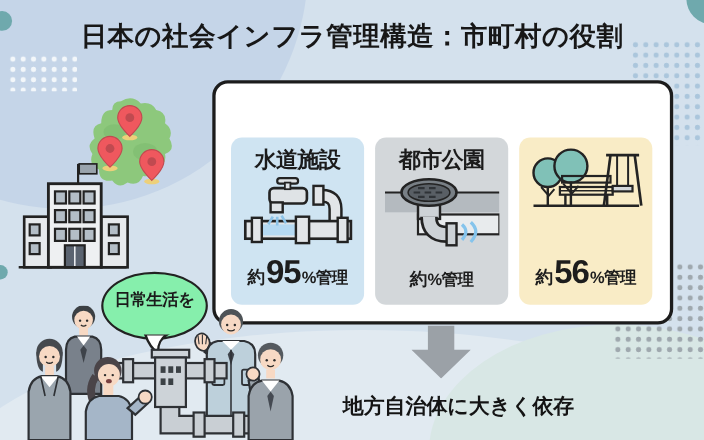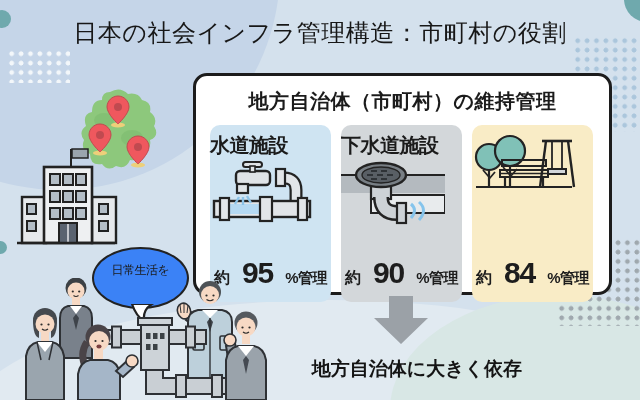--- a/index.html
+++ b/index.html
@@ -11,44 +11,44 @@
   .bg-bottom{position:absolute;left:-40px;top:300px;width:740px;height:260px;border-radius:50%;background:#e1eaf1;}
   .bg-teal-blob{position:absolute;left:390px;top:295px;width:340px;height:230px;border-radius:50%;background:#d8e7e5;}
   .bg-teal-corner{position:absolute;left:624px;top:-24px;width:46px;height:46px;border-radius:50%;background:#6fa9ad;}
   .bg-teal-dot1{position:absolute;left:-7px;top:10px;width:18px;height:18px;border-radius:50%;background:#6fa9ad;}
   .bg-teal-dot2{position:absolute;left:-6px;top:241px;width:13px;height:13px;border-radius:50%;background:#6fa9ad;}
   .dots{position:absolute;background-image:radial-gradient(var(--c) 2.1px,transparent 2.7px);background-size:9.4px 9.4px;}
   .dots-white{--c:#f3f7fa;left:7px;top:49px;width:63px;height:34px;}
   .dots-blue{--c:#abc6dc;left:573px;top:36px;width:67px;height:96px;}
   .dots-gray{--c:#9fa8ae;left:557px;top:238px;width:83px;height:88px;}
 
-  .title{position:absolute;left:0;right:0;top:17px;text-align:center;font-size:24px;font-weight:400;letter-spacing:0.5px;color:#171717;}
+  .title{position:absolute;left:0;right:0;top:17px;text-align:center;font-size:24px;font-weight:700;letter-spacing:0.5px;color:#171717;}
 
   
   .card{position:absolute;left:193px;top:73px;width:419px;height:222px;background:#ffffff;border:3px solid #1c1c1c;border-radius:14px;box-sizing:border-box;}
   .card-header{margin-top:12px;text-align:center;font-size:20px;font-weight:800;letter-spacing:0.5px;}
   .cols{position:absolute;left:14px;top:49px;display:flex;gap:10px;}
-  .col{position:relative;width:121px;height:177px;border-radius:10px;}
+  .col{position:relative;width:121px;height:152px;border-radius:10px;text-align:center;}
   .col-water{background:#cfe4f2;}
   .col-sewer{background:#d3d7da;}
   .col-park{background:#f9ecc6;}
   .col-label{margin-top:7px;font-size:20px;font-weight:800;letter-spacing:-0.5px;}
   .col-icon{margin-top:2px;}
   .pct{position:absolute;left:0;right:0;bottom:12px;display:flex;justify-content:center;align-items:baseline;font-weight:800;color:#1d1d1d;}
   .pct-prefix{font-size:16px;}
-  .pct-num{font-size:30px;letter-spacing:-1px;margin:0 12px;}
+  .pct-num{font-size:30px;letter-spacing:-1px;margin:0 1px;}
   .pct-suffix{font-size:15px;letter-spacing:-0.5px;margin-top:12px;}
 
   .arrow-down{position:absolute;left:374px;top:296px;}
   .conclusion{position:absolute;left:278px;top:356px;width:244px;text-align:right;font-size:19px;font-weight:800;color:#141414;}
 
   
   .map{position:absolute;left:80px;top:88px;}
   .building{position:absolute;left:14px;top:143px;}
-  .bubble{position:absolute;left:92px;top:247px;width:97px;height:62px;background:#3b82f6;border:2.5px solid #222;border-radius:50%;box-sizing:border-box;text-align:center;padding-top:13px;font-size:12px;font-weight:400;line-height:1.4;letter-spacing:-0.5px;}
+  .bubble{position:absolute;left:92px;top:247px;width:97px;height:62px;background:#86efac;border:2.5px solid #222;border-radius:50%;box-sizing:border-box;text-align:center;padding-top:13px;font-size:15px;font-weight:700;line-height:1.4;letter-spacing:-0.5px;}
   .bubble-tail{position:absolute;left:128px;top:304px;}
   .people{position:absolute;left:0px;top:278px;}
 </style>
 </head>
 <body>
 
 <div class="stage">
 
   <div class="bg-circle"></div>
   <div class="bg-bottom"></div>
@@ -103,21 +103,20 @@
         <rect x="13" y="78" width="9" height="10"></rect>
       <rect x="85" y="61" width="9" height="10"></rect>
         <rect x="85" y="78" width="9" height="10"></rect>
     </g>
     <rect x="45" y="80" width="18" height="20" fill="#5a6370" stroke="#222" stroke-width="2"></rect>
     <line x1="54" y1="81" x2="54" y2="99" stroke="#eef0f2" stroke-width="1.4"></line>
     <line x1="3" y1="100" x2="101" y2="100" stroke="#222" stroke-width="2.4"></line>
   </svg>
 
   <div class="card">
-    <div class="card-header">地方自治体（市町村）の維持管理</div>
     <div class="cols">
 
       <div class="col col-water">
         <div class="col-label">水道施設</div>
         <div class="col-icon">
           <svg width="104" height="66" viewBox="0 0 104 66">
             <path d="M74 17 Q86 17 86 29 L86 40" fill="none" stroke="#232323" stroke-width="13"></path>
             <path d="M74 17 Q86 17 86 29 L86 40" fill="none" stroke="#e2e5e8" stroke-width="8.5"></path>
             <rect x="4" y="40" width="96" height="16" fill="#e2e5e8" stroke="#232323" stroke-width="2.4"></rect>
             <rect x="14" y="43" width="38" height="10" fill="#b5d9f2"></rect>
@@ -133,21 +132,21 @@
           </svg>
         </div>
         <div class="pct">
           <span class="pct-prefix">約</span>
           <span class="pct-num">95</span>
           <span class="pct-suffix">%管理</span>
         </div>
       </div>
 
       <div class="col col-sewer">
-        <div class="col-label">下水道施設</div>
+        <div class="col-label">都市公園</div>
         <div class="col-icon">
           <svg width="104" height="66" viewBox="0 0 104 66">
             <rect x="0" y="14" width="104" height="18" fill="#b4babf"></rect>
             <line x1="0" y1="14" x2="104" y2="14" stroke="#232323" stroke-width="2"></line>
             <rect x="30" y="34" width="74" height="18" fill="#e8ebed" stroke="#232323" stroke-width="2"></rect>
             <rect x="30" y="24" width="20" height="14" fill="#cdd2d6" stroke="#232323" stroke-width="2.2"></rect>
             <path d="M40 36 Q40 52 56 52" fill="none" stroke="#232323" stroke-width="16"></path>
             <path d="M40 36 Q40 52 56 52" fill="none" stroke="#cdd2d6" stroke-width="11"></path>
             <rect x="56" y="42" width="9" height="20" fill="#cdd2d6" stroke="#232323" stroke-width="2.2"></rect>
             <path d="M70 43 Q77 49 70 57" fill="none" stroke="#85c4ec" stroke-width="3"></path>
@@ -160,21 +159,20 @@
               <line x1="26" y1="14" x2="32" y2="14"></line>
                 <line x1="36" y1="14" x2="42" y2="14"></line>
                 <line x1="46" y1="14" x2="52" y2="14"></line>
               <line x1="30" y1="18" x2="36" y2="18"></line>
                 <line x1="40" y1="18" x2="46" y2="18"></line>
             </g>
           </svg>
         </div>
         <div class="pct">
           <span class="pct-prefix">約</span>
-          <span class="pct-num">90</span>
           <span class="pct-suffix">%管理</span>
         </div>
       </div>
 
       <div class="col col-park">
         <div class="col-icon">
           <svg width="104" height="66" viewBox="0 0 104 66">
             <circle cx="17" cy="30" r="13" fill="#80c1b7" stroke="#232323" stroke-width="2.2"></circle>
             <line x1="17" y1="42" x2="17" y2="60" stroke="#232323" stroke-width="2.2"></line>
             <path d="M17 50 L11 43 M17 52 L23 45" stroke="#232323" stroke-width="1.8" fill="none"></path>
@@ -190,21 +188,21 @@
             <line x1="74" y1="14" x2="68" y2="60" stroke="#232323" stroke-width="2.4"></line>
             <line x1="96" y1="14" x2="102" y2="60" stroke="#232323" stroke-width="2.4"></line>
             <line x1="80" y1="14" x2="80" y2="42" stroke="#232323" stroke-width="1.8"></line>
             <line x1="90" y1="14" x2="90" y2="42" stroke="#232323" stroke-width="1.8"></line>
             <rect x="76" y="42" width="18" height="5" fill="#d3d7da" stroke="#232323" stroke-width="2"></rect>
             <line x1="4" y1="60" x2="100" y2="60" stroke="#232323" stroke-width="2.2"></line>
           </svg>
         </div>
         <div class="pct">
           <span class="pct-prefix">約</span>
-          <span class="pct-num">84</span>
+          <span class="pct-num">56</span>
           <span class="pct-suffix">%管理</span>
         </div>
       </div>
 
     </div>
   </div>
 
   <svg class="arrow-down" width="54" height="48" viewBox="0 0 54 48">
     <polygon points="15,0 39,0 39,22 54,22 27,48 0,22 15,22" fill="#9ba1a7"></polygon>
   </svg>

